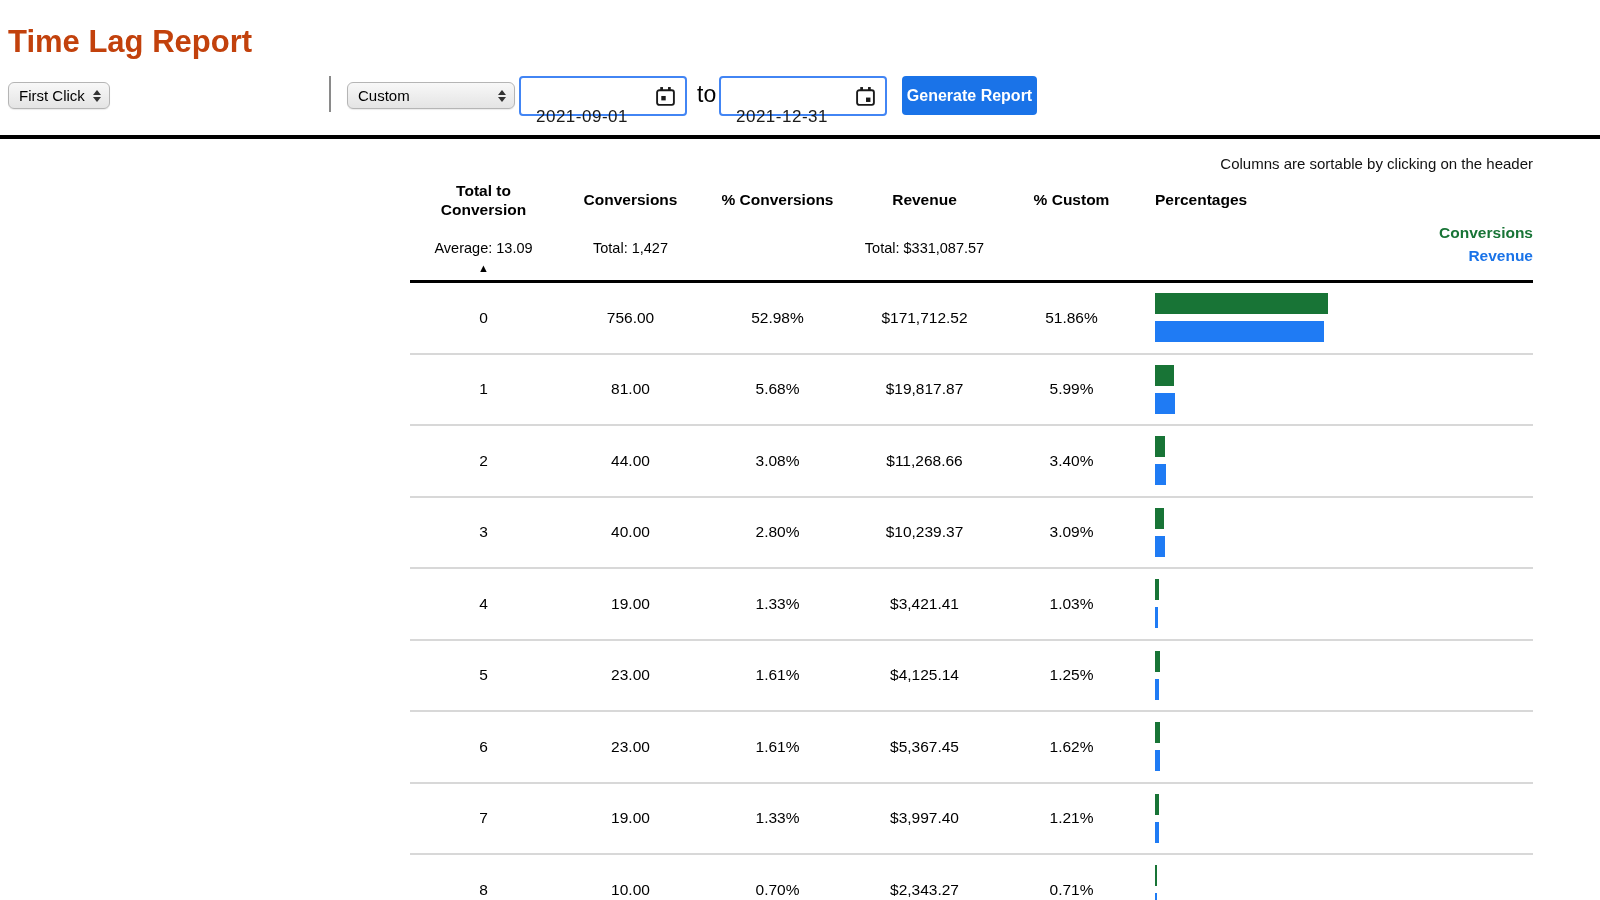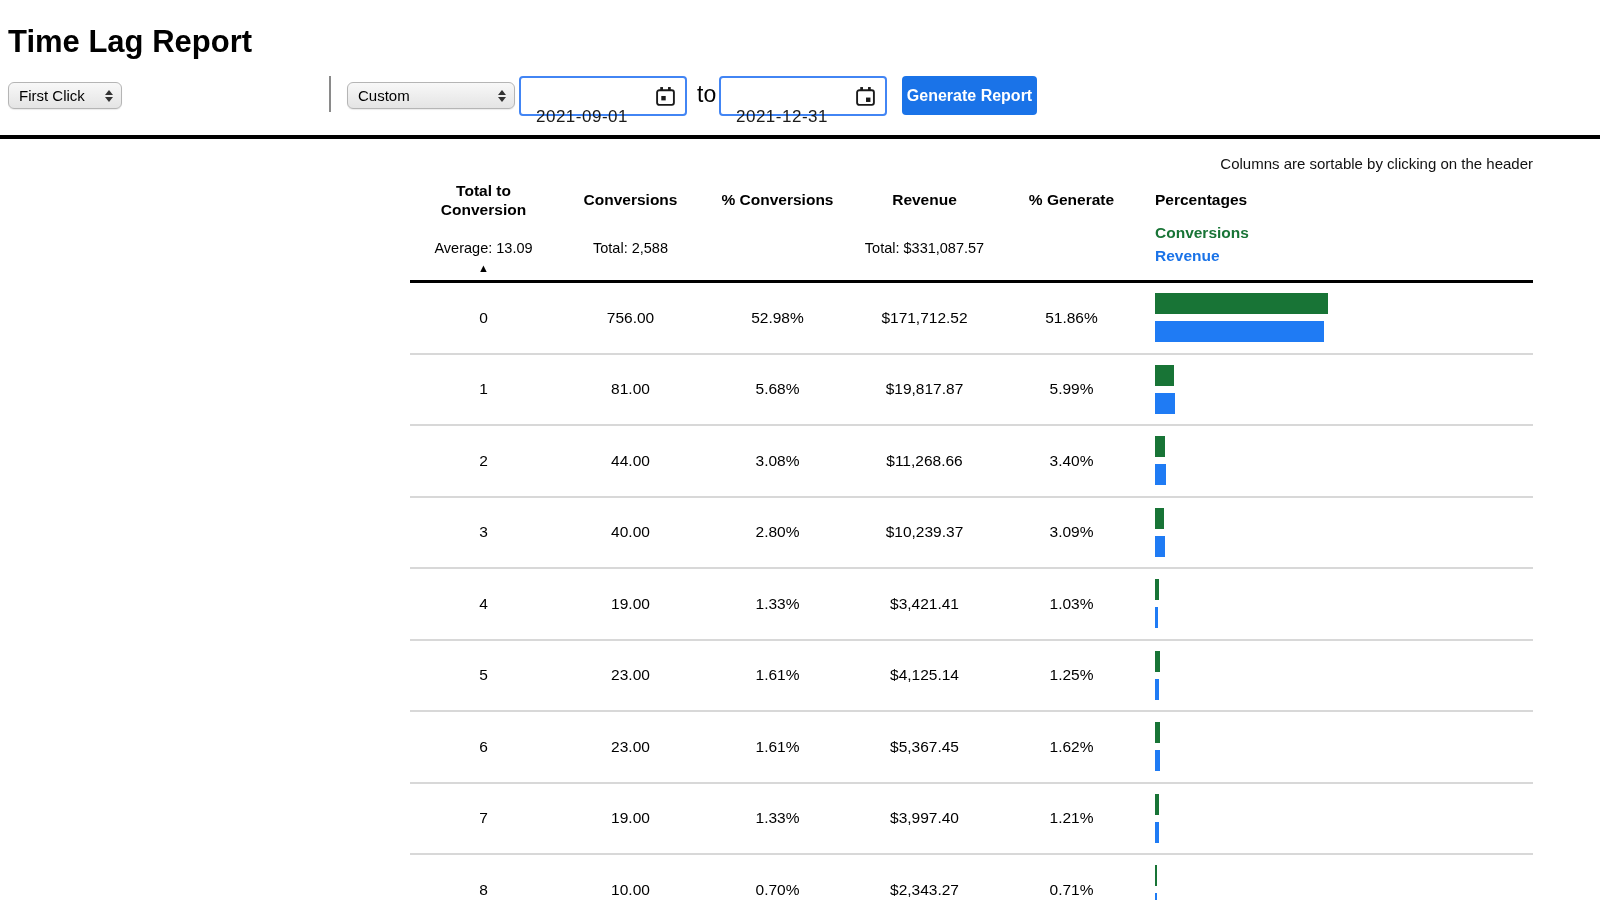--- a/index.html
+++ b/index.html
@@ -1,27 +1,27 @@
 <!DOCTYPE html>
 <html style="--green: #187436; --blue: #1f7bf4; --accent: #1a73e8;"><head>
 <meta charset="utf-8">
 <style>
   * { margin:0; padding:0; box-sizing:border-box; }
   html,body { width:1600px; height:900px; overflow:hidden; background:#fff;
               font-family:"Liberation Sans", sans-serif; color:#000; }
 
   
-  .page-title { position:absolute; left:8px; top:24px; font-size:31px; font-weight:bold; color:#000000; }
+  .page-title { position:absolute; left:8px; top:24px; font-size:31px; font-weight:bold; color:#c2410c; }
 
   
   .toolbar { position:absolute; left:0; top:78px; width:1600px; height:42px; }
   .select { position:absolute; height:27px; display:flex; align-items:center; justify-content:space-between;
             background:linear-gradient(#f8f8f8,#e4e4e4); border:1px solid #b5b5b5; border-radius:6px;
             padding:0 8px 0 10px; font-size:15px; cursor:default; box-shadow:0 1px 1px rgba(0,0,0,.08); }
-  .select-attribution { left:8px; top:4px; width:114px; }
+  .select-attribution { left:8px; top:4px; width:102px; }
   .select-range { left:347px; top:4px; width:168px; }
   .updown { display:flex; flex-direction:column; gap:2px; margin-left:8px; }
   .updown i { display:block; width:0; height:0; border-left:4px solid transparent; border-right:4px solid transparent; }
   .updown .up { border-bottom:5px solid #333; }
   .updown .dn { border-top:5px solid #333; }
   .toolbar-divider { position:absolute; left:329px; top:-2px; width:2px; height:36px; background:#8a8a8a; }
   .datebox { position:absolute; top:-2px; width:168px; height:40px; display:flex; align-items:center;
              border:2px solid #4285f4; border-radius:4px; background:#fff; }
   .datebox-from { left:519px; }
   .datebox-to { left:719px; }
@@ -39,21 +39,21 @@
   
   .table { position:absolute; left:410px; top:178px; width:1123px; }
   .grid { display:grid; grid-template-columns:147px 147px 147px 147px 147px 1fr; }
   .thead { border-bottom:3px solid #000; padding-bottom:6px; }
   .th { text-align:center; cursor:pointer; }
   .th-label { min-height:44px; display:flex; align-items:center; justify-content:center;
               font-weight:bold; font-size:15.5px; line-height:1.25; }
   .th-label .narrow { max-width:95px; }
   .th-sub { font-size:14.5px; margin-top:18px; min-height:20px; }
   .sort-arrow { font-size:11px; margin-top:3px; line-height:1; }
-  .th-pct { text-align:left; padding-left:10px; cursor:default; }
+  .th-pct { text-align:right; padding-left:10px; cursor:default; }
   .th-pct .th-label { justify-content:flex-start; }
   .legend-line { font-weight:bold; font-size:15.5px; margin-top:2px; min-height:20px; }
   .legend-conversions { color:var(--green,#187436); }
   .legend-revenue { color:var(--accent,#1a73e8); margin-top:3px; }
 
   .row { height:71.5px; align-items:center; border-bottom:2px solid #d8d8d8; font-size:15.5px; }
   .cell { text-align:center; }
   .bars { display:flex; flex-direction:column; gap:7px; padding-left:10px;
           justify-content:center; align-items:flex-start; text-align:left; }
   .bar { height:21px; }
@@ -119,37 +119,37 @@
       <div class="th-label">
           <span class="narrow">Total to Conversion</span>
         </div>
       <div class="th-sub">Average: 13.09</div>
       <div class="sort-arrow">▲</div>
     </div>
     <div class="th">
       <div class="th-label">
           <span>Conversions</span>
         </div>
-      <div class="th-sub">Total: 2,588</div>
+      <div class="th-sub">Total: 1,427</div>
     </div>
     <div class="th">
       <div class="th-label">
           <span>% Conversions</span>
         </div>
       <div class="th-sub"></div>
     </div>
     <div class="th">
       <div class="th-label">
           <span>Revenue</span>
         </div>
       <div class="th-sub">Total: $331,087.57</div>
     </div>
     <div class="th">
       <div class="th-label">
-          <span>% Generate</span>
+          <span>% Custom</span>
         </div>
       <div class="th-sub"></div>
     </div>
     <div class="th th-pct">
       <div class="th-label">
           <span>Percentages</span>
         </div>
       <div class="legend-line legend-conversions">Conversions</div>
       <div class="legend-line legend-revenue">Revenue</div>
     </div>

